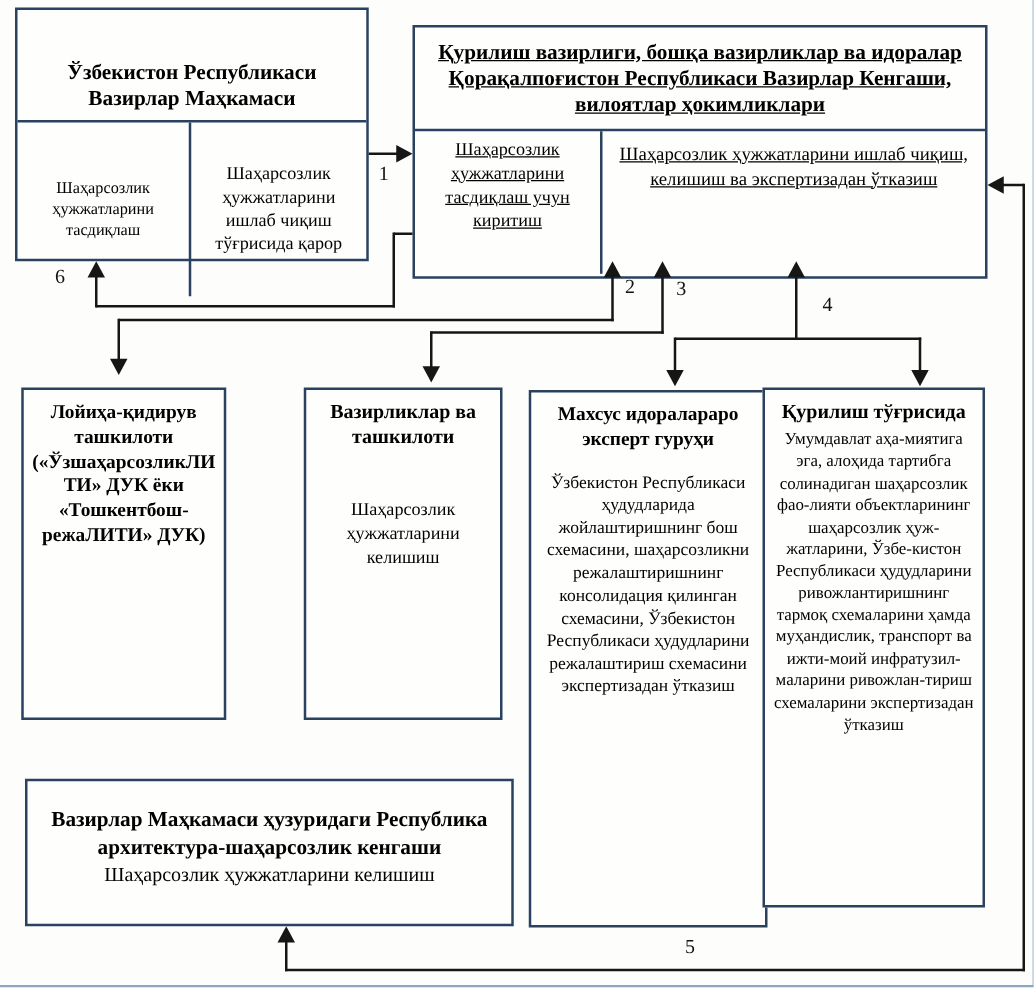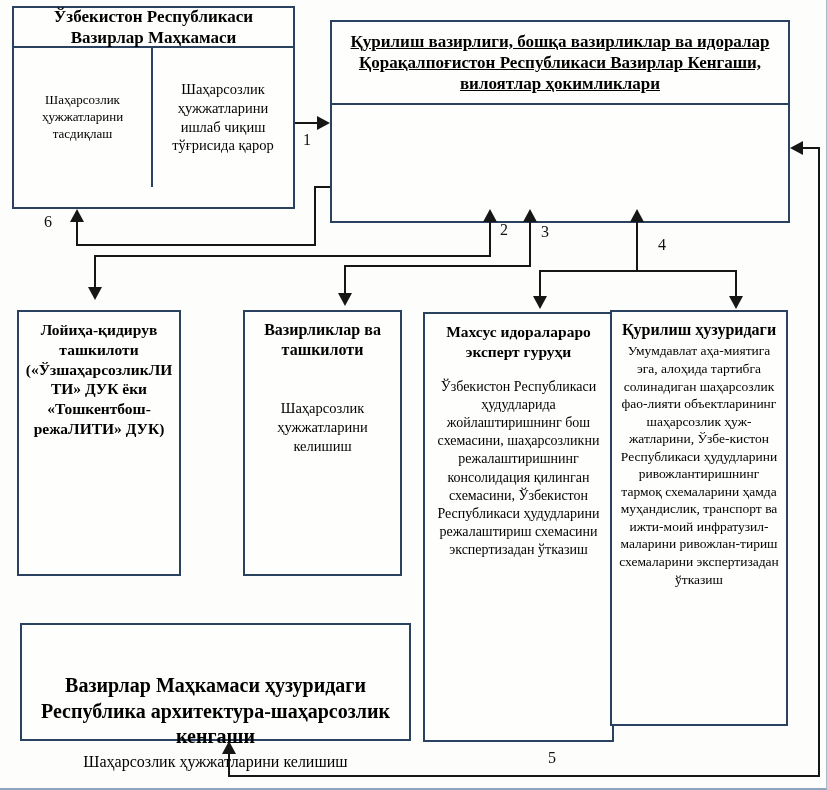--- a/index.html
+++ b/index.html
@@ -30,52 +30,56 @@
   .arr.rightward{border-width:7px 0 7px 13px;border-color:transparent transparent transparent #161616;}
   .arr.leftward{border-width:7px 13px 7px 0;border-color:transparent #161616 transparent transparent;}
   .num{position:absolute;font-size:16px;color:#111;line-height:1;}
 </style>
 </head>
 <body>
 
 <div id="canvas">
 
   <div class="box" style="left:12px;top:6px;width:283px;height:203px;">
-    <div class="hdr" style="height:40px;font-size:17px;">Ўзбекистон Республикаси Вазирлар Маҳкамаси</div>
+    <div class="hdr" style="height:58px;font-size:17px;margin-top:32px;">Ўзбекистон Республикаси Вазирлар Маҳкамаси</div>
     <div class="cells" style="height:139px;">
       <div class="cell first" style="width:139px;font-size:13px;display:flex;align-items:center;justify-content:center;">Шаҳарсозлик ҳужжатларини тасдиқлаш</div>
       <div class="cell" style="flex:1;font-size:14.5px;display:flex;align-items:center;justify-content:center;">Шаҳарсозлик ҳужжатларини ишлаб чиқиш тўғрисида қарор</div>
     </div>
   </div>
 
   <div class="box" style="left:330px;top:20px;width:460px;height:203px;text-decoration:underline;">
     <div class="hdr" style="height:83px;font-size:17px;">Қурилиш вазирлиги, бошқа вазирликлар ва идоралар Қорақалпоғистон Республикаси Вазирлар Кенгаши, вилоятлар ҳокимликлари</div>
+    <div class="cells" style="height:114px;">
+      <div class="cell first" style="width:150px;font-size:14.5px;padding-top:6px;">Шаҳарсозлик ҳужжатларини тасдиқлаш учун киритиш</div>
+      <div class="cell" style="flex:1;font-size:15px;padding-top:10px;">Шаҳарсозлик ҳужжатларини ишлаб чиқиш, келишиш ва экспертизадан ўтказиш</div>
+    </div>
   </div>
 
   <div class="box" style="left:17px;top:310px;width:164px;height:266px;">
     <div class="btitle" style="font-size:15.5px;">Лойиҳа-қидирув ташкилоти («ЎзшаҳарсозликЛИТИ» ДУК ёки «Тошкентбош-режаЛИТИ» ДУК)</div>
   </div>
 
   <div class="box" style="left:243px;top:310px;width:159px;height:266px;">
     <div class="btitle" style="font-size:16px;">Вазирликлар ва ташкилоти</div>
     <div class="bbody" style="font-size:14.5px;margin-top:38px;">Шаҳарсозлик ҳужжатларини келишиш</div>
   </div>
 
   <div class="box" style="left:423px;top:312px;width:191px;height:430px;">
     <div class="btitle" style="font-size:15.5px;">Махсус идоралараро эксперт гуруҳи</div>
     <div class="bbody" style="font-size:14px;margin-top:16px;">Ўзбекистон Республикаси ҳудудларида жойлаштиришнинг бош схемасини, шаҳарсозликни режалаштиришнинг консолидация қилинган схемасини, Ўзбекистон Республикаси ҳудудларини режалаштириш схемасини экспертизадан ўтказиш</div>
   </div>
 
   <div class="box" style="left:610px;top:310px;width:178px;height:416px;">
-    <div class="btitle" style="font-size:16px;">Қурилиш ҳузуридаги</div>
+    <div class="btitle" style="font-size:16px;">Қурилиш тўғрисида</div>
     <div class="bbody" style="font-size:13.5px;margin-top:2px;padding:0 5px;">Умумдавлат аҳа-миятига эга, алоҳида тартибга солинадиган шаҳарсозлик фао-лияти объектларининг шаҳарсозлик ҳуж-жатларини, Ўзбе-кистон Республикаси ҳудудларини ривожлантиришнинг тармоқ схемаларини ҳамда муҳандислик, транспорт ва ижти-моий инфратузил-маларини ривожлан-тириш схемаларини экспертизадан ўтказиш</div>
   </div>
 
   <div class="box" style="left:20px;top:623px;width:391px;height:118px;">
-    <div class="btitle" style="font-size:20px;padding-top:0;margin-top:48px;">Вазирлар Маҳкамаси ҳузуридаги Республика архитектура-шаҳарсозлик кенгаши</div>
+    <div class="btitle" style="font-size:17px;padding-top:20px;">Вазирлар Маҳкамаси ҳузуридаги Республика архитектура-шаҳарсозлик кенгаши</div>
     <div class="bbody" style="font-size:16px;margin-top:2px;">Шаҳарсозлик ҳужжатларини келишиш</div>
   </div>
 
   <div class="ln" style="left:295px;top:122px;width:25px;height:2px;"></div>
   <div class="arr rightward" style="left:317px;top:116px;"></div>
   <div class="num" style="left:303px;top:132px;">1</div>
 
   <div class="ln" style="left:315px;top:186px;width:15px;height:2px;"></div>
   <div class="ln" style="left:314px;top:186px;width:2px;height:60px;"></div>
   <div class="ln" style="left:77px;top:244px;width:239px;height:2px;"></div>

